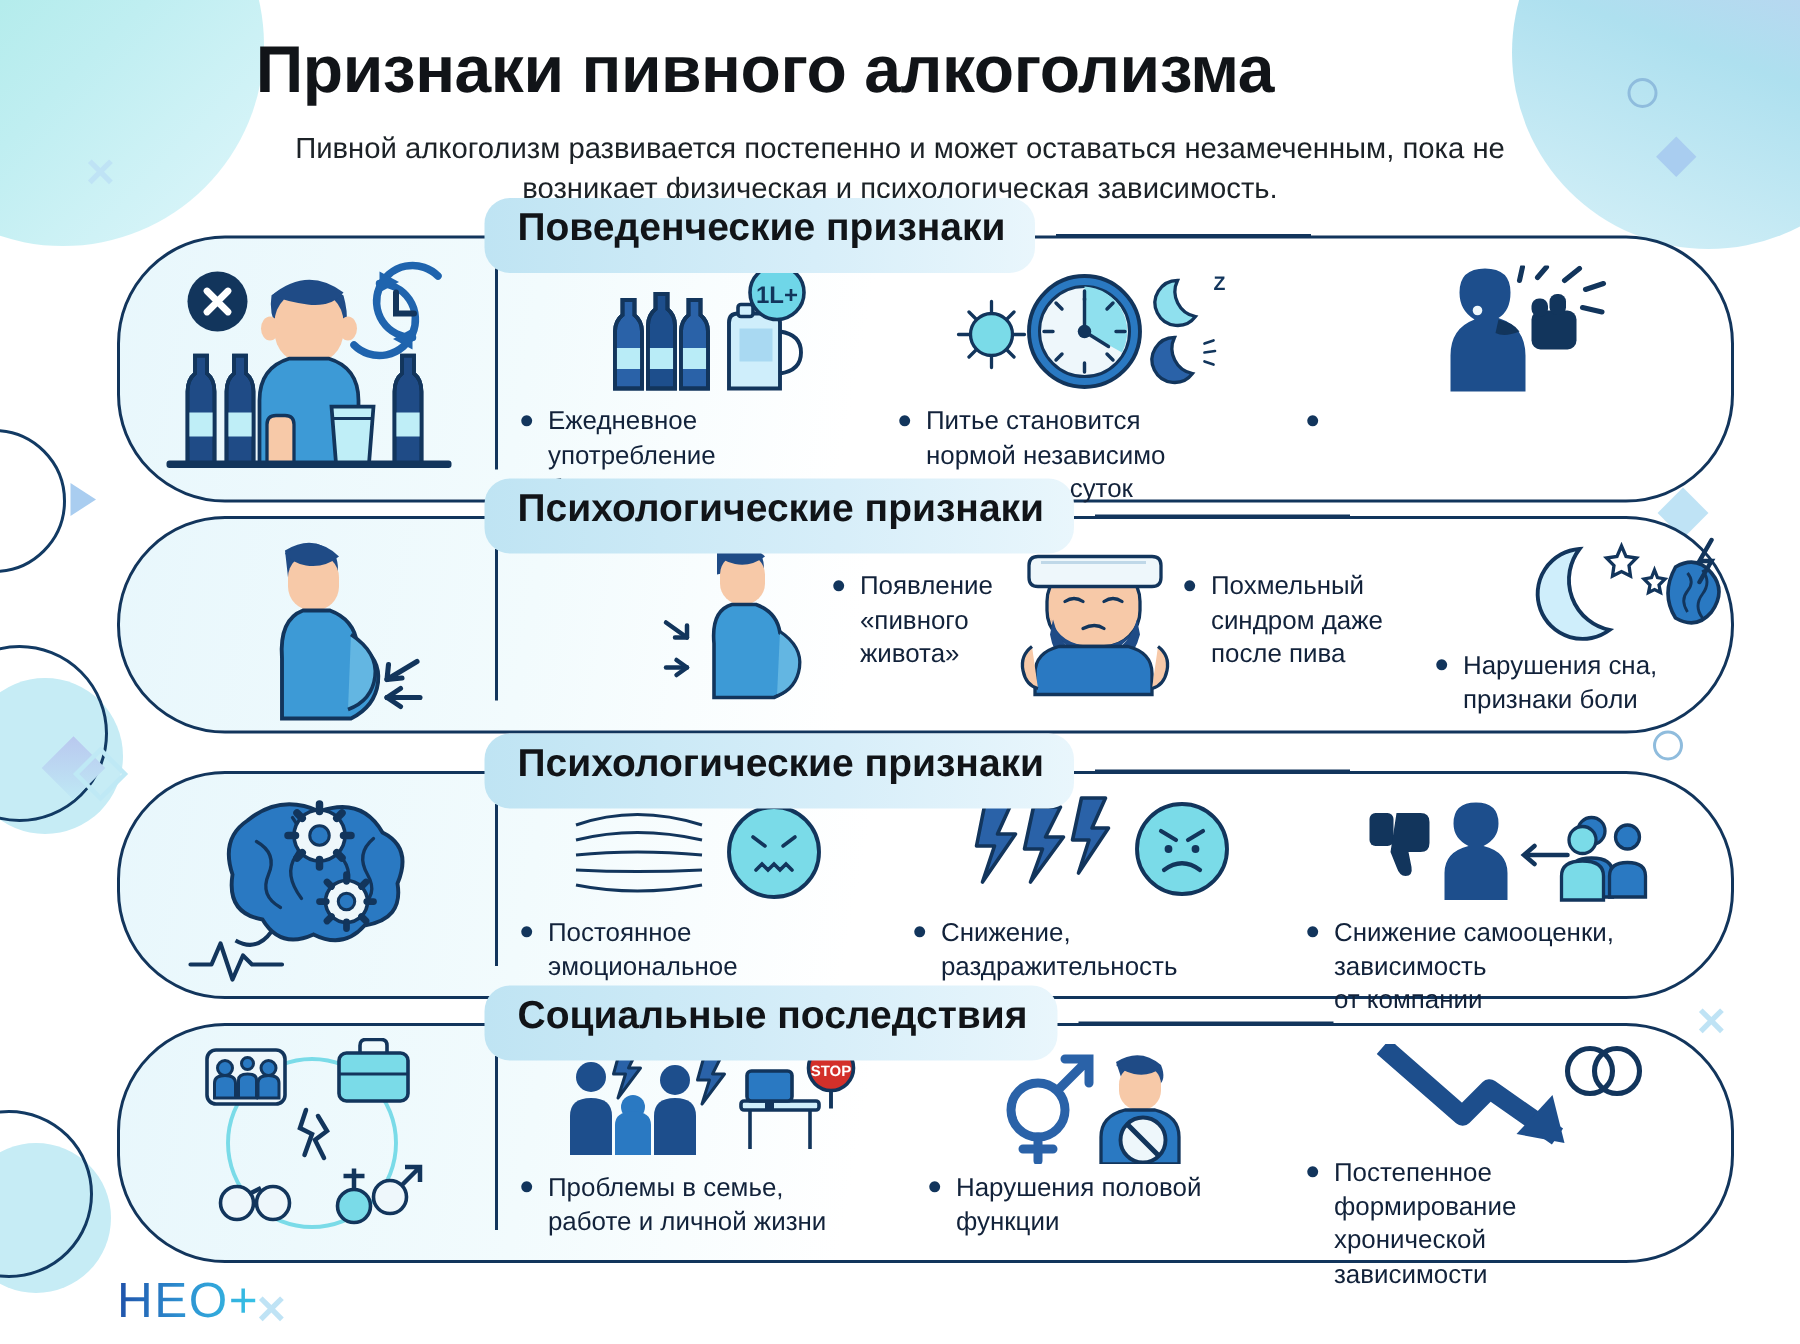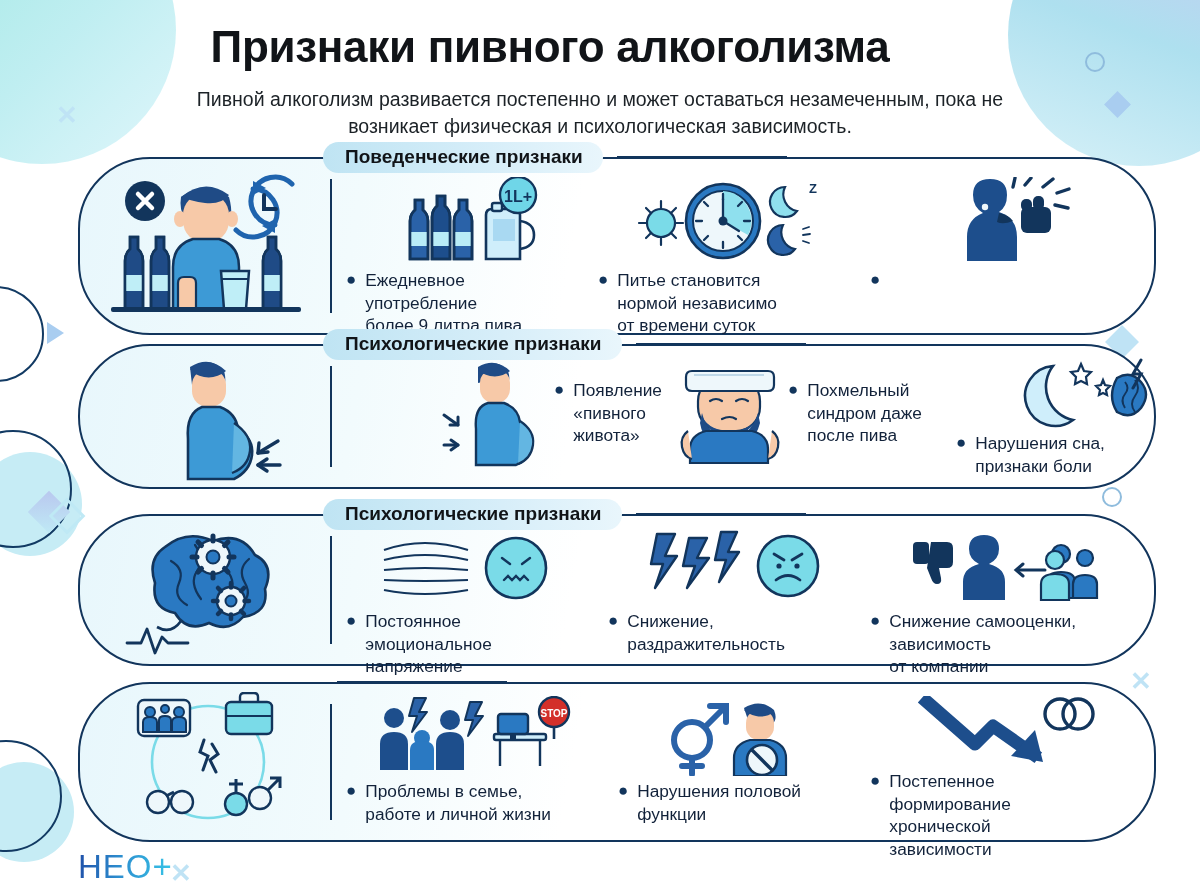--- a/index.html
+++ b/index.html
@@ -42,21 +42,21 @@
     border-bottom: 11px solid transparent; border-left: 17px solid #a9cdf0; }
   .tri-a { left: 47px; top: 322px; }
   .spark { color: #bfe3f5; font-size: 26px; line-height: 1; font-weight: 700; }
   .spark-a { left: 56px; top: 102px; }
   .spark-b { left: 1130px; top: 668px; }
   .spark-c { left: 170px; top: 860px; }
 
   
   .title {
     position: absolute; top: 22px; left: 0; width: 1020px; text-align: center;
-    font-size: 44px; font-weight: 700; color: #111418; letter-spacing: -0.3px; margin-left: 40px;
+    font-size: 44px; font-weight: 700; color: #111418; letter-spacing: -0.3px;
   }
   .subtitle {
     position: absolute; top: 86px; left: 150px; width: 900px; text-align: center;
     font-size: 19.5px; line-height: 27px; color: #1c2227; font-weight: 400;
   }
 
   
   .section { position: absolute; left: 78px; width: 1078px; }
   .card {
     position: absolute; inset: 0;
@@ -70,22 +70,22 @@
   .divider {
     position: absolute; left: 252px; top: 22px; bottom: 22px;
     width: 2.2px; background: #12355c;
   }
   .sec-head {
     position: absolute; left: 245px; top: -17px; height: 34px;
     display: flex; align-items: center; z-index: 4;
   }
   .sec-pill {
     background: linear-gradient(90deg, #bfe4f3 0%, #d7eef9 60%, #e9f6fc 100%);
-    border-radius: 17px; padding: 4px 20px 5px 22px;
-    font-size: 19px; font-weight: 700; color: #111418; white-space: nowrap;
+    border-radius: 17px; padding: 4px 20px 15px 22px;
+    font-size: 26px; font-weight: 700; color: #111418; white-space: nowrap;
   }
   .sec-rule { width: 170px; height: 2.2px; background: #12355c; margin-left: 14px; }
 
   .cols { position: absolute; left: 268px; right: 18px; top: 14px; bottom: 12px; }
   .col { position: absolute; top: 0; bottom: 0; }
   .col-icon { height: 92px; display: flex; align-items: flex-end; justify-content: center; }
   .bullet { display: flex; gap: 9px; font-size: 17.3px; line-height: 22.5px; color: #12223a; }
   .dot { color: #12355c; font-size: 17px; line-height: 22px; }
   .btxt { white-space: pre-line; }
 
@@ -481,20 +481,21 @@
 зависимость
 от компании</span>
         </div>
       </div>
     </div>
   </div>
 
   <div class="section" style="top:682px;height:160px">
     <div class="card"></div>
     <div class="sec-head">
+      <div class="sec-pill">Социальные последствия</div>
       <div class="sec-rule"></div>
     </div>
     <div class="illus">
       <svg width="200" height="140" viewBox="0 0 200 140">
         <circle cx="100" cy="70" r="56" fill="none" stroke="#7adbe8" stroke-width="2.6"></circle>
         <g stroke="#12355c" stroke-width="2.4" fill="#eef7fb">
           <rect x="30" y="8" width="52" height="36" rx="6"></rect>
         </g>
         <g fill="#2a79c2" stroke="#12355c" stroke-width="2">
           <circle cx="42" cy="20" r="5"></circle>

